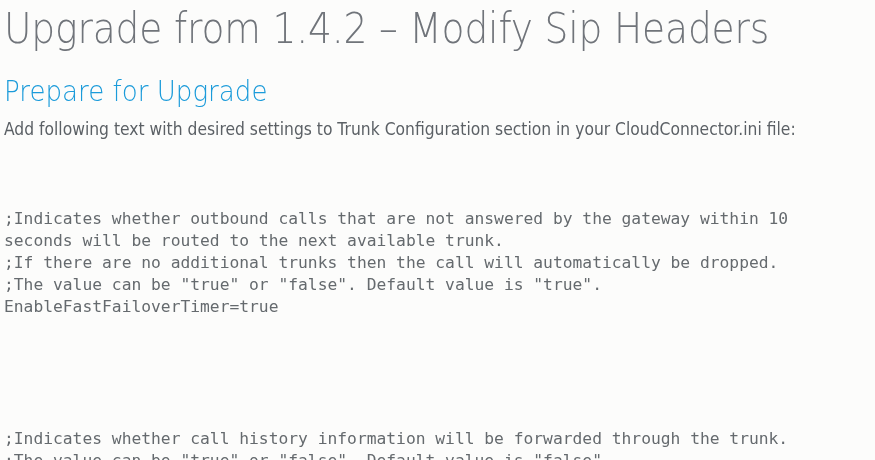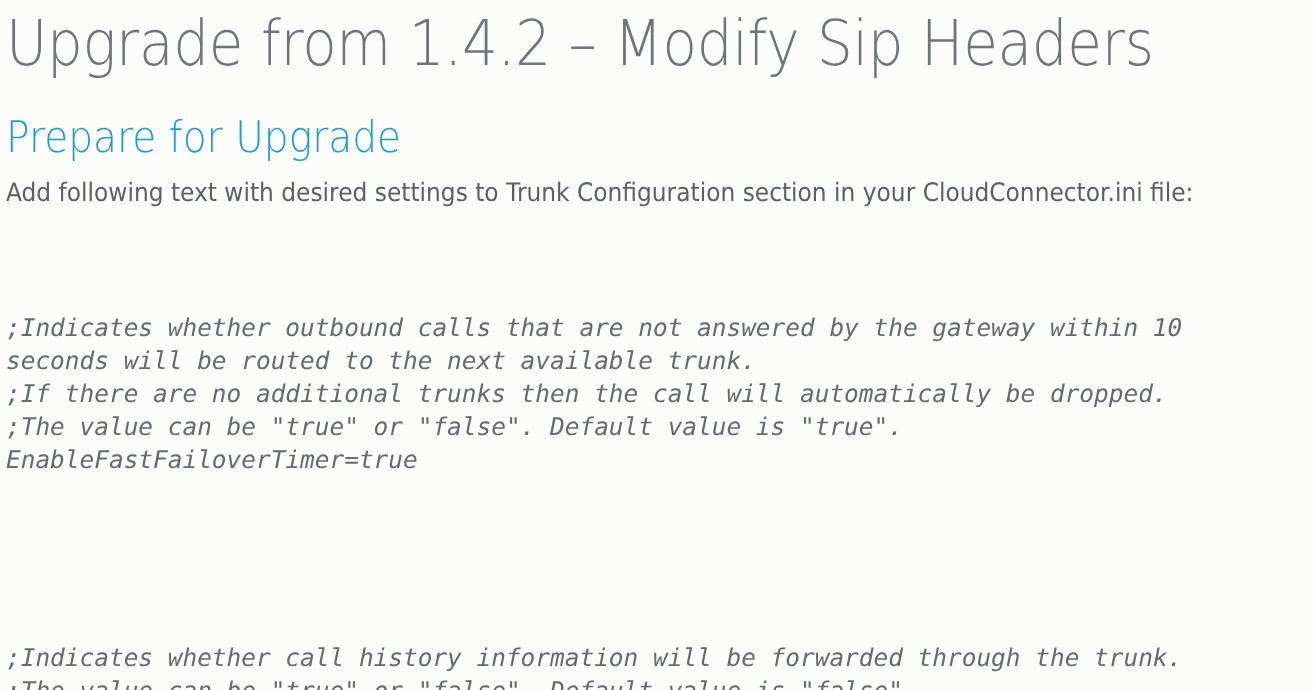--- a/index.html
+++ b/index.html
@@ -86,21 +86,20 @@
     color: #656a6e;
     white-space: pre-wrap;
     word-break: normal;
     overflow-wrap: break-word;
     letter-spacing: 0px;
   }
   .code-para {
     margin: 0;
     padding: 0;
     white-space: pre-wrap;
-    font-style: italic;
   }
   .code-gap {
     display: block;
     height: 22px;
   }
 </style>
 </head>
 <body>
 
 <div class="page">

